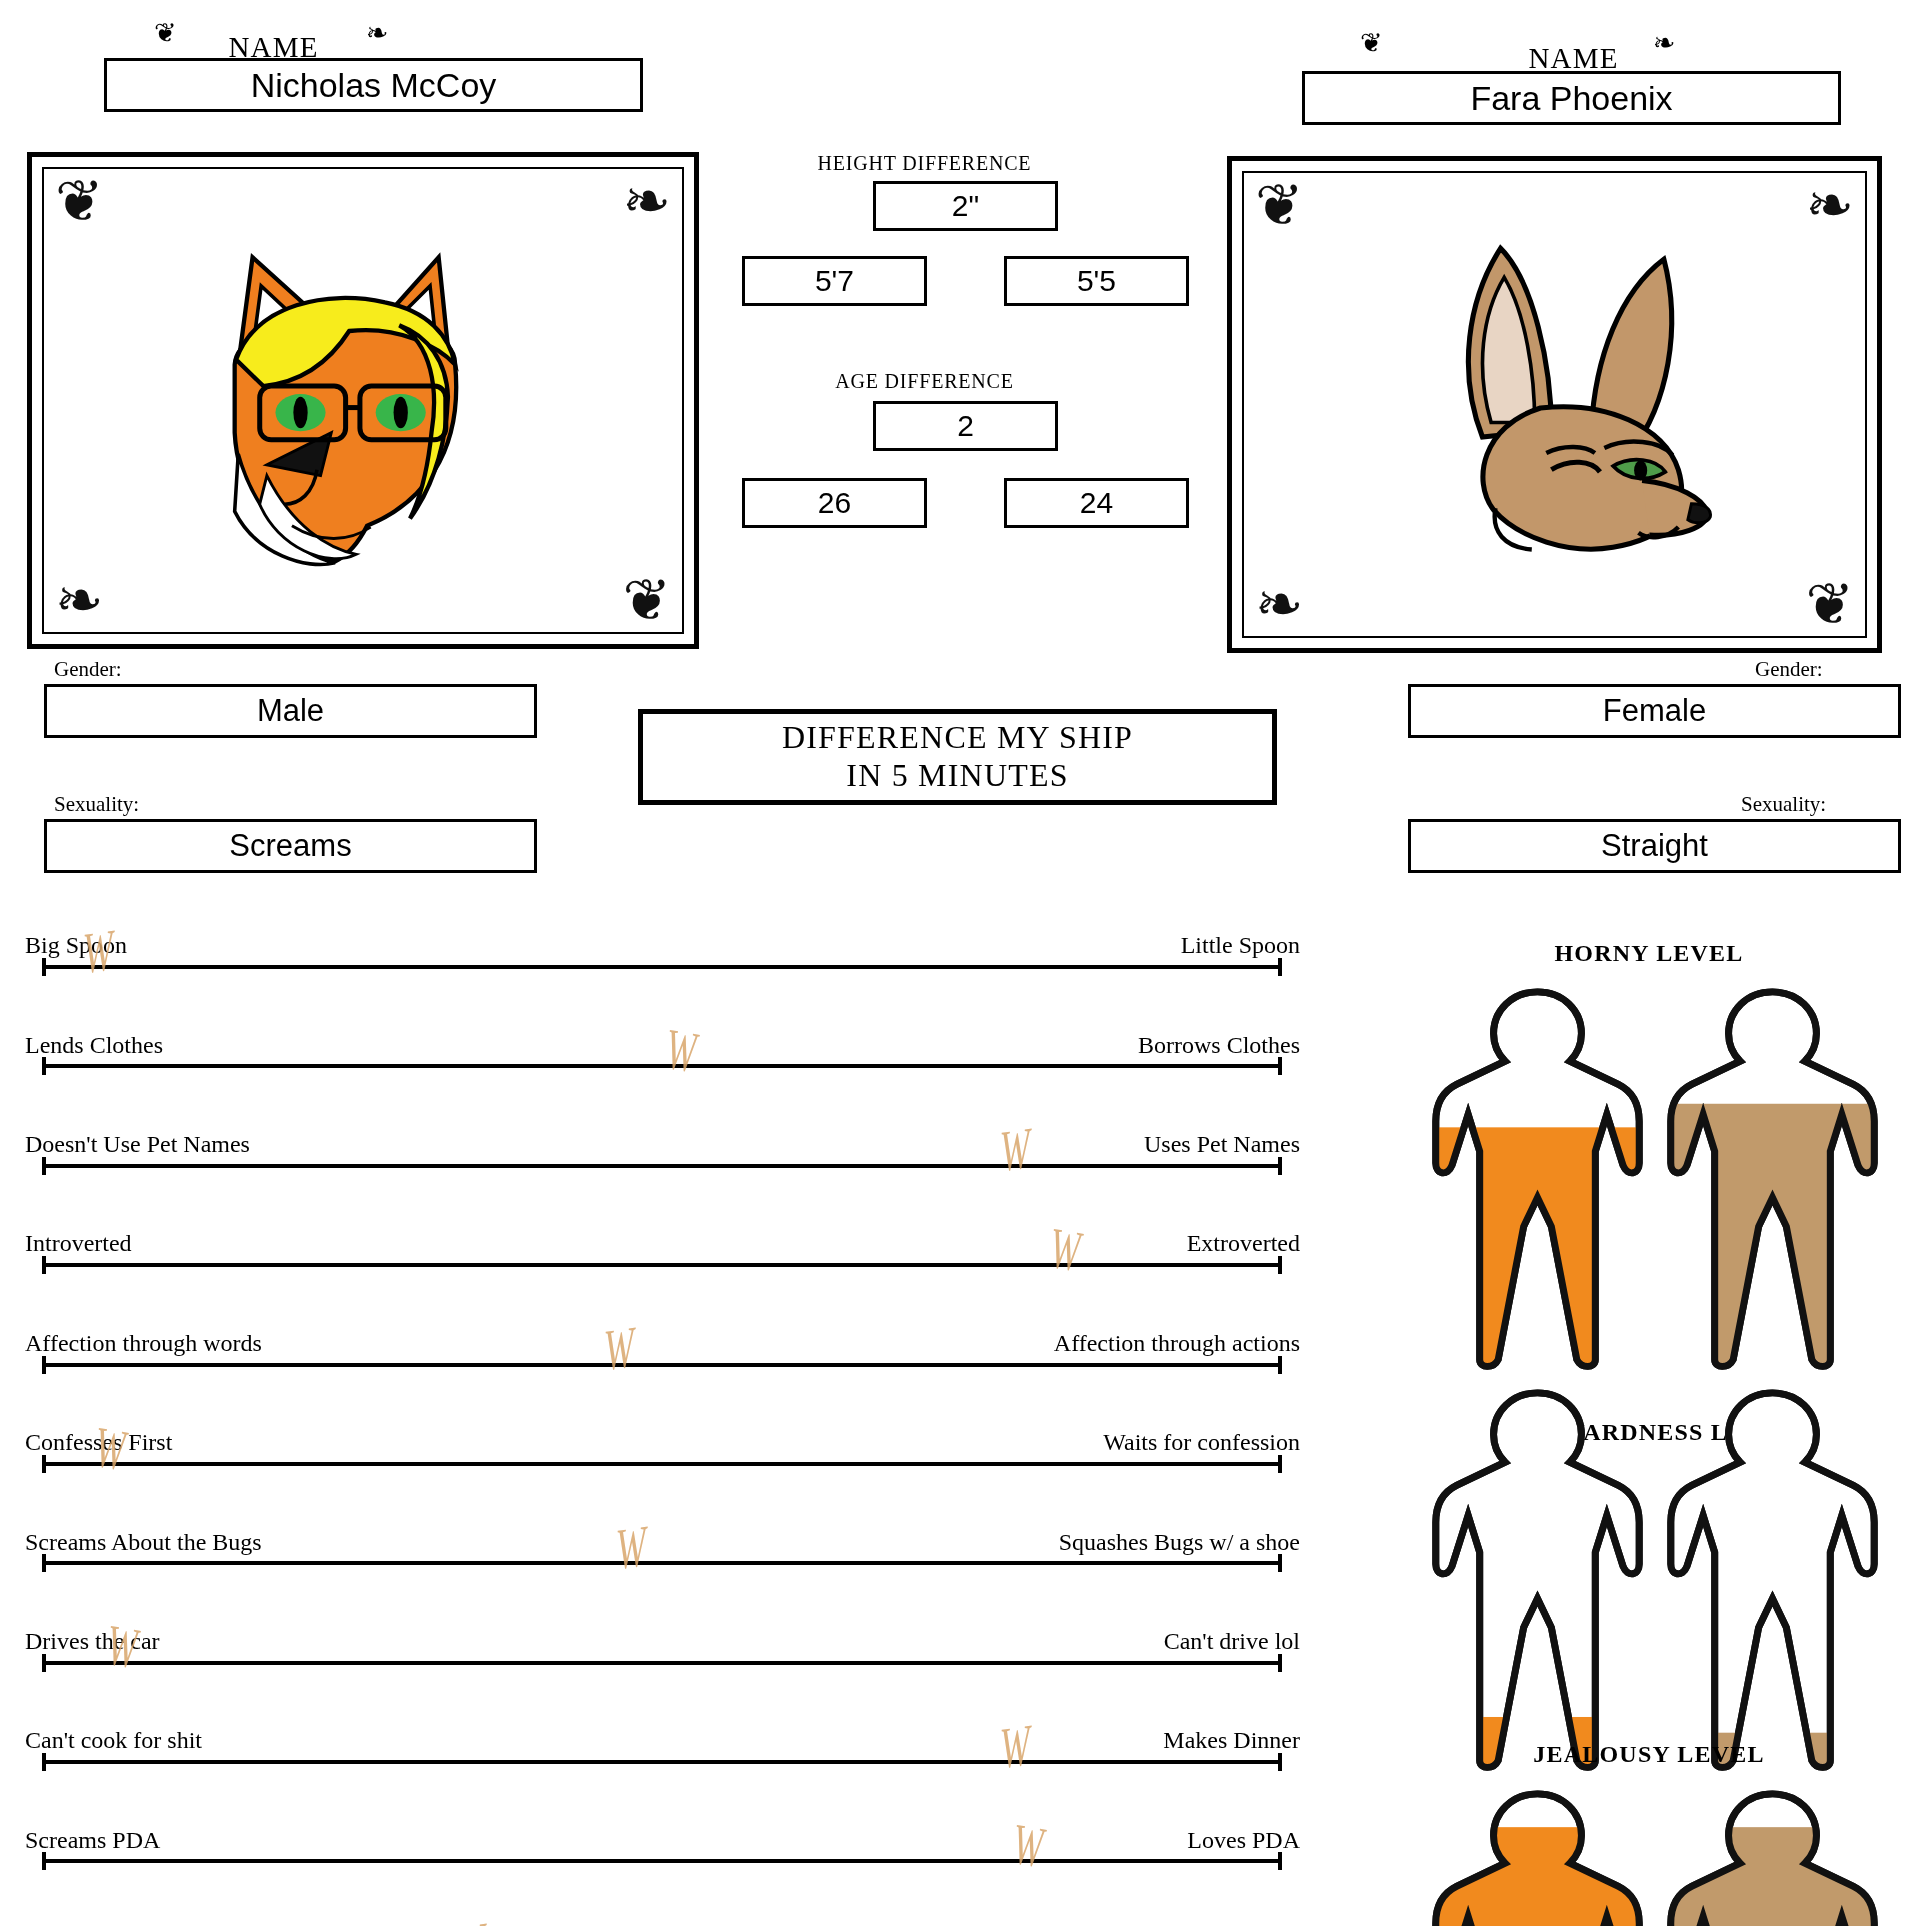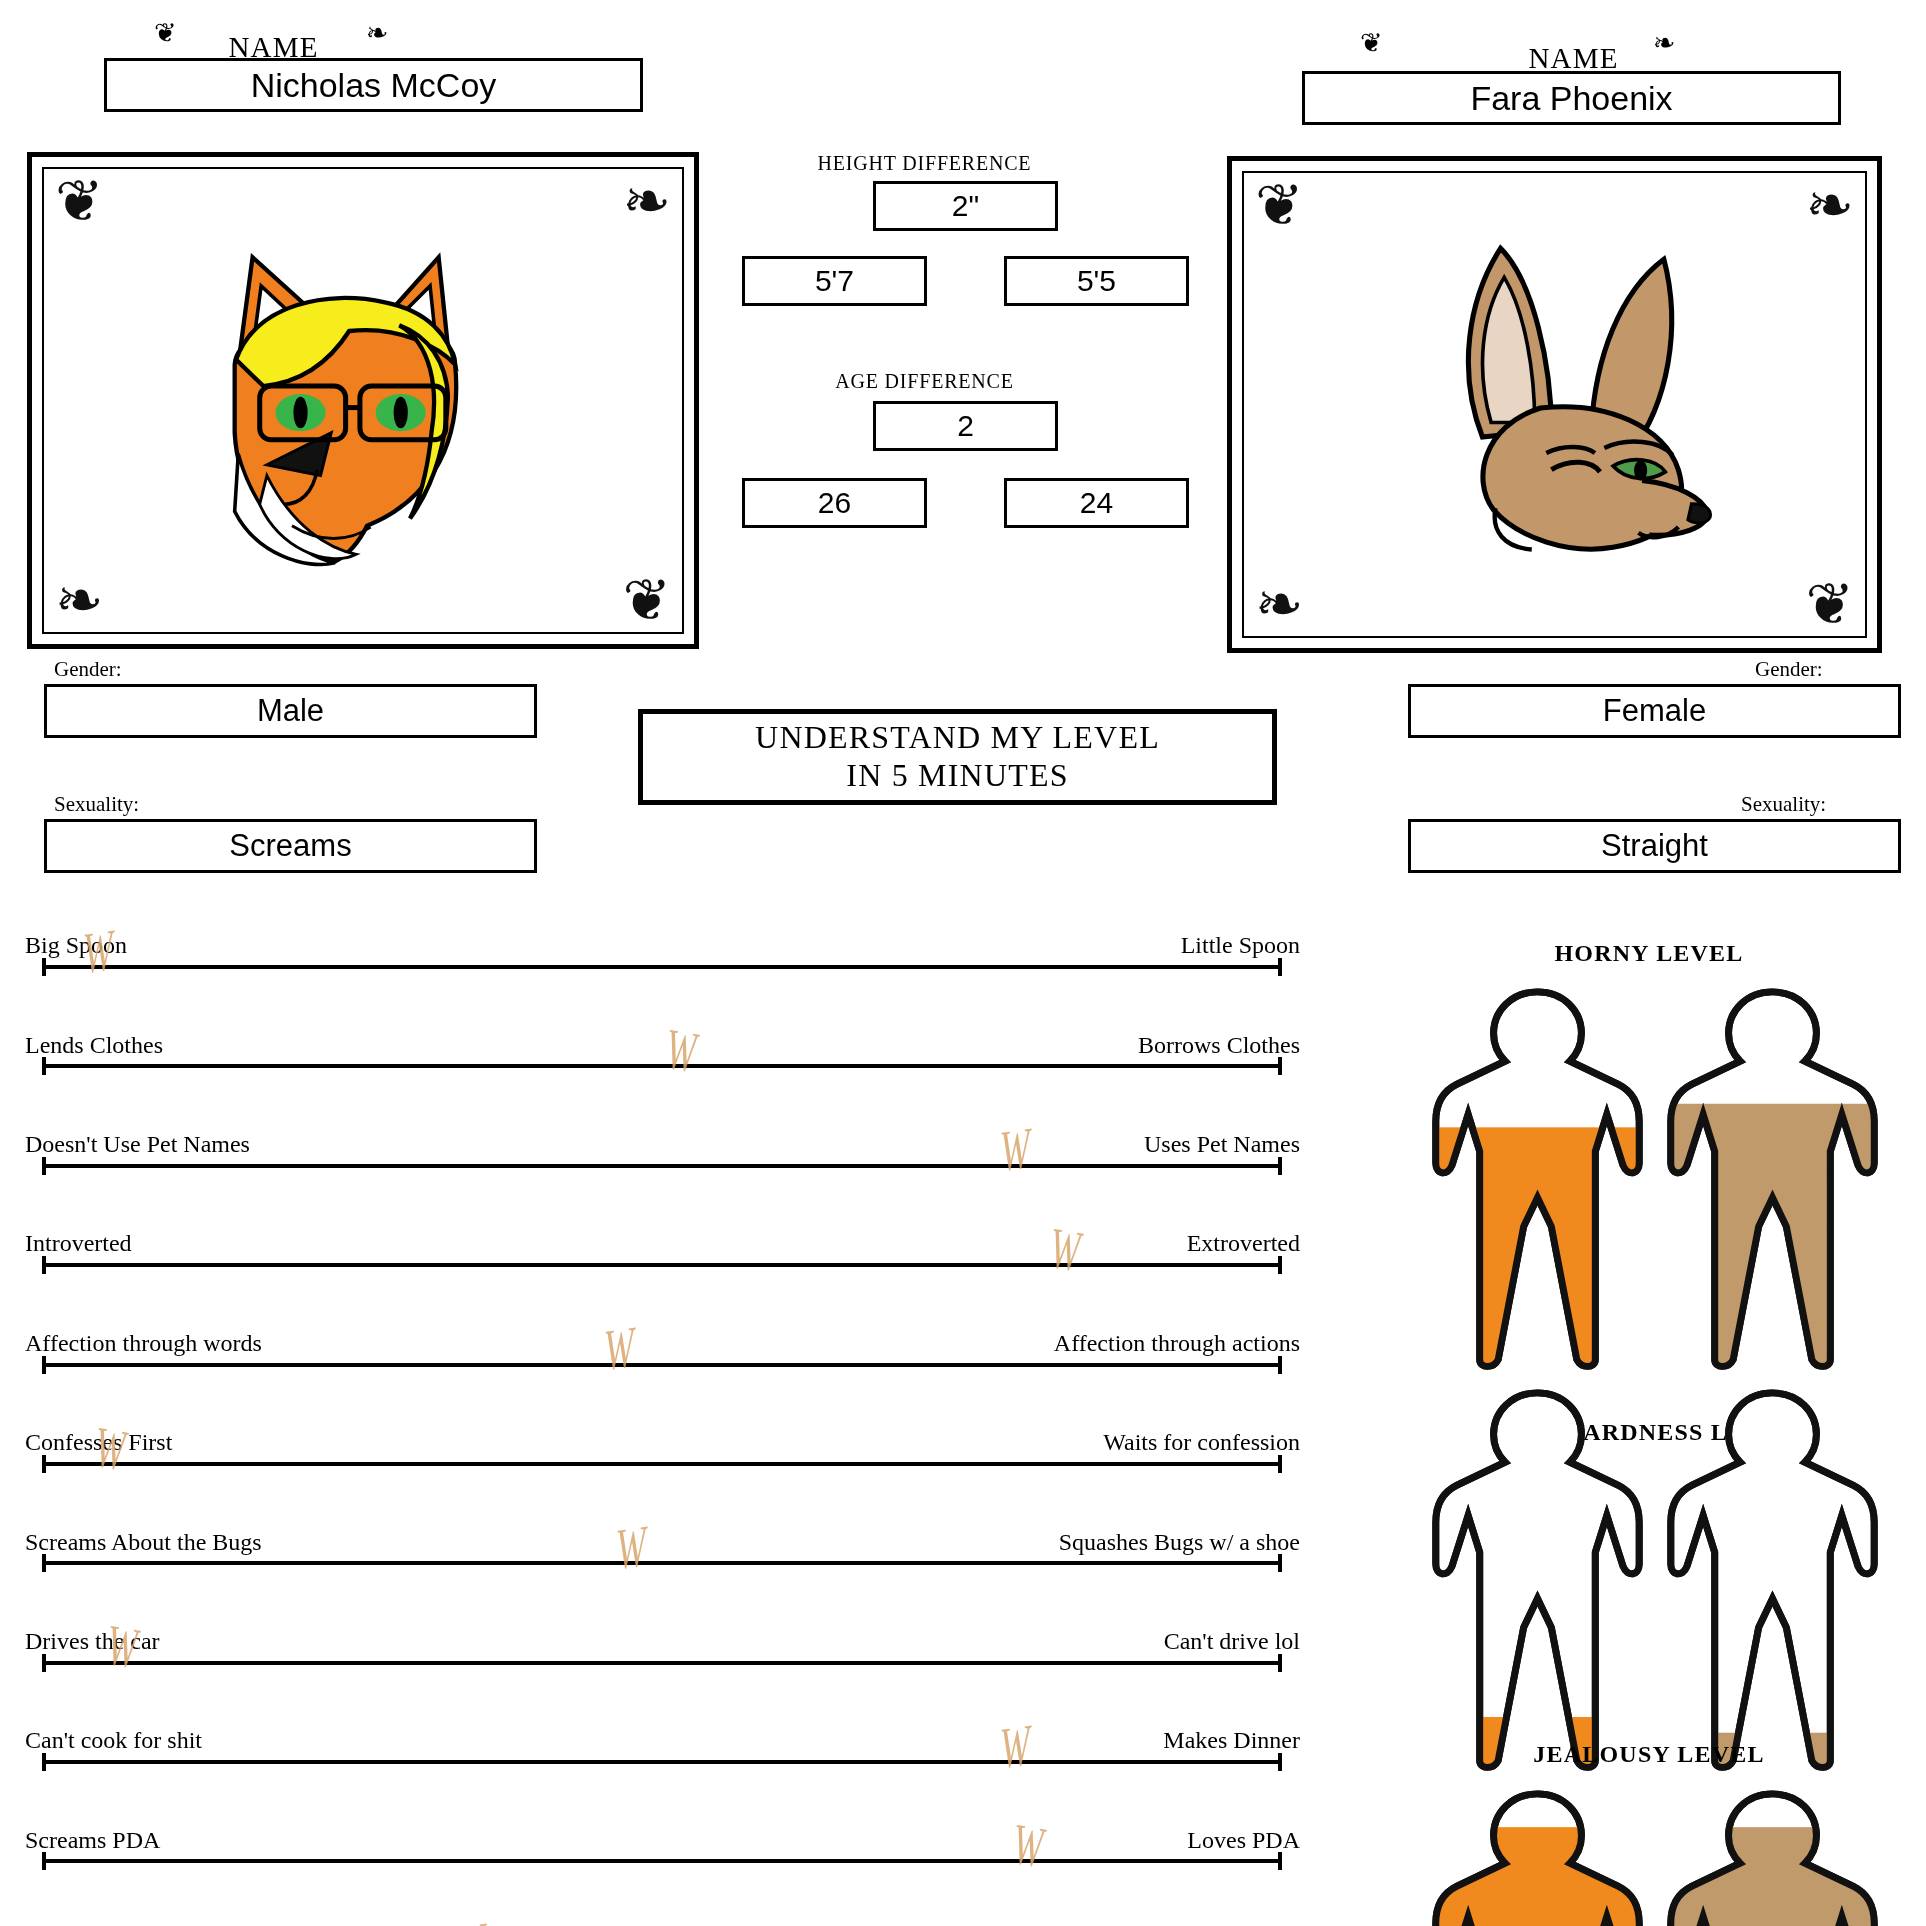--- a/index.html
+++ b/index.html
@@ -302,21 +302,21 @@
   <span>2</span>
 </div>
 <div class="framed sans stat-box" style="left:742px; top:478px; width:185px;">
   <span>26</span>
 </div>
 <div class="framed sans stat-box" style="left:1004px; top:478px; width:185px;">
   <span>24</span>
 </div>
 
 <div class="title-box" style="left:638px; top:709px; width:639px; height:96px;">
-  <span>UNDERSTAND MY LEVEL</span>
+  <span>DIFFERENCE MY SHIP</span>
   <span>IN 5 MINUTES</span>
 </div>
 
 <div id="sliders-root">
     <div class="slider-left" style="left: 25px; top: 932px;">Big Spoon</div>
     <div class="slider-right" style="left: 25px; width: 1275px; top: 932px;">Little Spoon</div>
     <div class="axis" style="left: 42px; top: 965px; width: 1240px;"></div>
     <div class="mark" style="left: 74px; top: 923px; font-style: italic; transform: scaleX(0.62) rotate(-5deg);">W</div>
     <div class="slider-left" style="left: 25px; top: 1032px;">Lends Clothes</div>
     <div class="slider-right" style="left: 25px; width: 1275px; top: 1032px;">Borrows Clothes</div>

